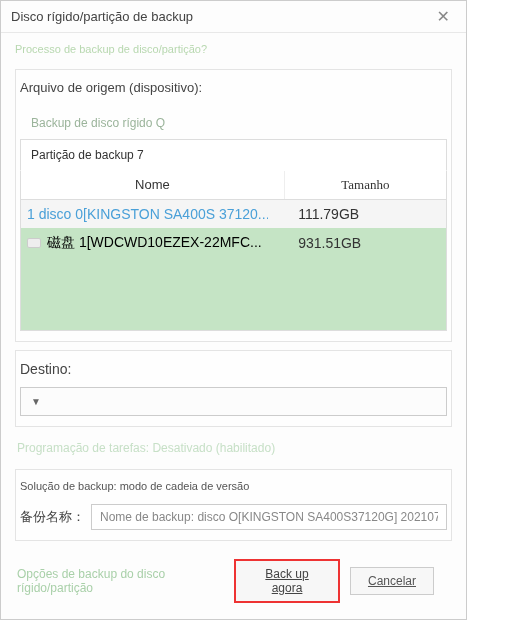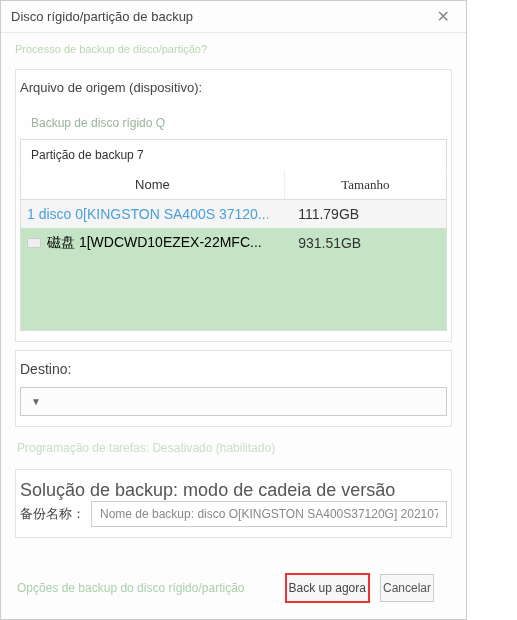--- a/index.html
+++ b/index.html
@@ -23,28 +23,28 @@
 .trow { display: flex; align-items: center; padding: 6px 6px; font-size: 14px; }
 .trow.selected { background: #f5f5f5; }
 .td.name { flex: 1.7; display: flex; align-items: center; gap: 6px; overflow: hidden; white-space: nowrap; text-overflow: ellipsis; }
 .td.name.blue { color: #4aa0d8; }
 .td.size { flex: 1; color: #333; text-align: left; padding-left: 30px; }
 .disk-icon { width: 14px; height: 10px; background: #eee; border: 1px solid #ccc; border-radius: 2px; display: inline-block; flex: none; }
 .dest-label { font-size: 14px; color: #444; margin-bottom: 10px; }
 .dest-select { width: 100%; border: 1px solid #ccc; padding: 8px 10px; font-size: 12px; color: #bbb; display: flex; justify-content: space-between; align-items: center; background: #fcfcfc; }
 .chev { font-size: 10px; color: #666; }
 .sched { font-size: 12px; color: #c7e0c7; padding: 6px 16px; }
-.soln { font-size: 18px; color: #555; }
+.soln { font-size: 11px; color: #555; margin-bottom: 12px; }
 .name-row { display: flex; align-items: center; gap: 6px; }
 .name-label { font-size: 13px; color: #444; white-space: nowrap; }
 .name-input { flex: 1; border: 1px solid #ccc; padding: 5px 8px; font-size: 12px; color: #888; background: #fff; }
 .footer { position: absolute; left: 0; right: 16px; bottom: 0; display: flex; align-items: center; justify-content: space-between; padding: 10px 16px 16px 16px; }
 .opts-link { font-size: 12px; color: #a9d0a9; }
 .btns { display: flex; gap: 10px; align-items: center; }
-.btn { font-size: 12px; padding: 6px 2px; border: 1px solid #ccc; background: #f7f7f7; color: #555; cursor: pointer; }
+.btn { font-size: 12px; padding: 6px 17px; border: 1px solid #ccc; background: #f7f7f7; color: #555; cursor: pointer; text-decoration: underline; }
 .btn.primary { border: 2px solid #e33; color: #444; }
 </style>
 </head>
 <body>
 
 <div class="window">
 
   <div class="titlebar">
     <span class="title">Disco rígido/partição de backup</span>
     <span class="close-x">✕</span>

